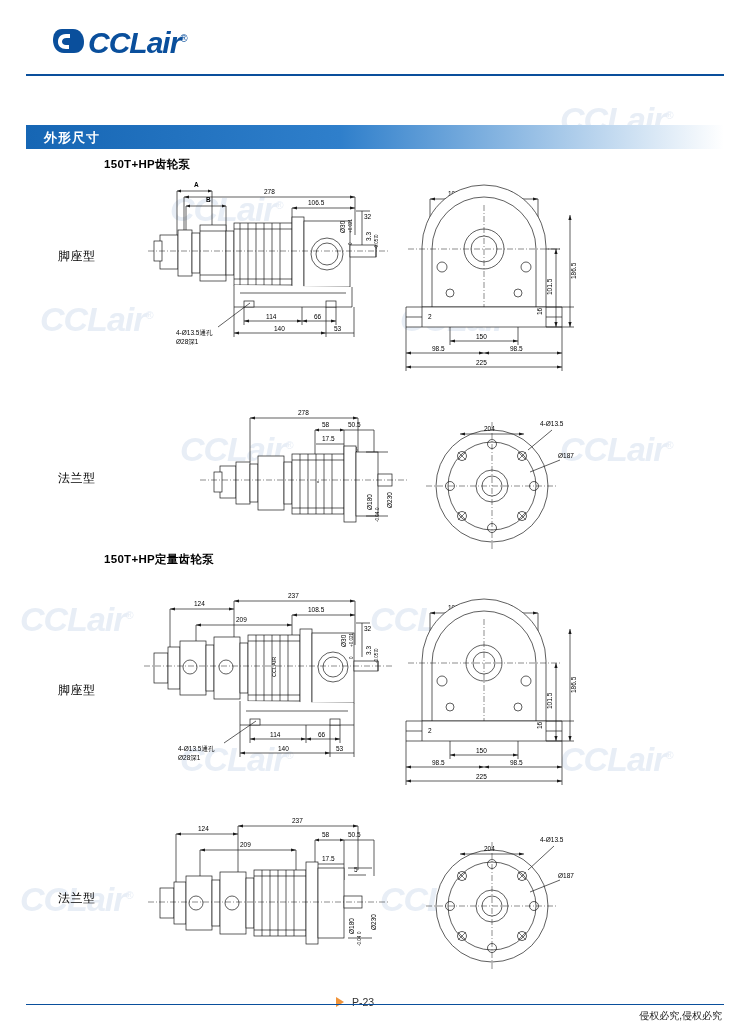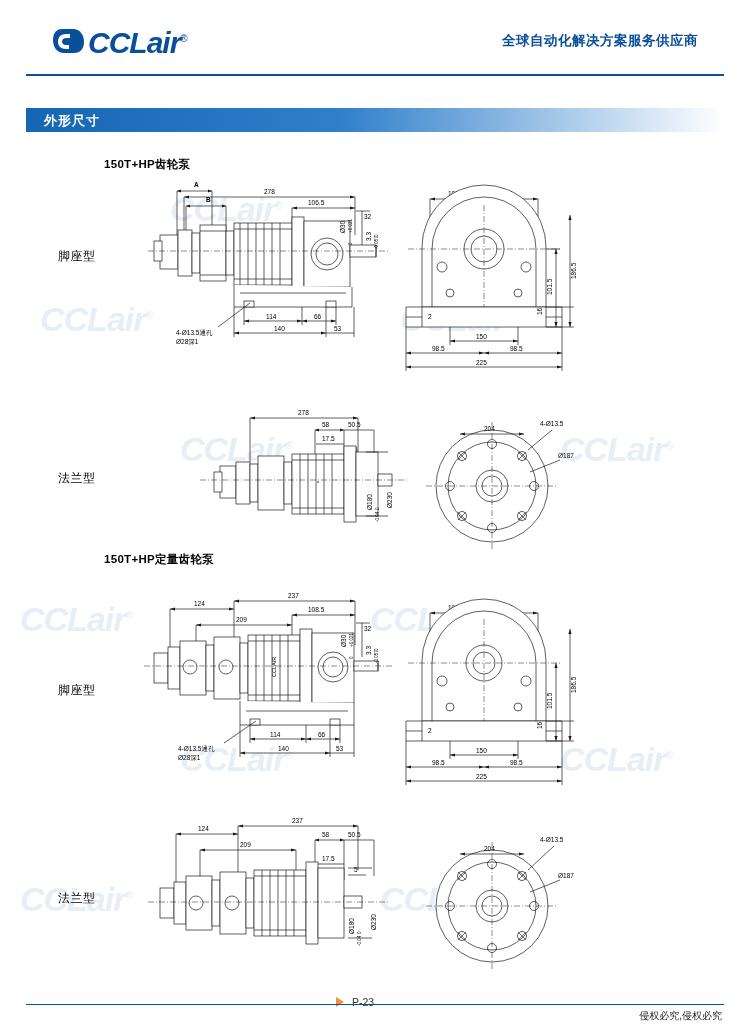--- a/index.html
+++ b/index.html
@@ -62,21 +62,21 @@
   .header-rule {
     position: absolute;
     left: 26px; top: 74px;
     width: 698px; height: 2px;
     background: #0a4f9c;
   }
 
   
   .section-bar {
     position: absolute;
-    left: 26px; top: 108px;
+    left: 26px; top: 125px;
     width: 698px; height: 24px;
     background: linear-gradient(to right, #1666b4 0%, #2f7fcb 45%, #ffffff 100%);
   }
   .section-bar-label {
     position: absolute;
     left: 18px; top: 4px;
     font-size: 13px;
     font-weight: bold;
     color: #ffffff;
     letter-spacing: 1px;
@@ -172,21 +172,20 @@
   <div class="logo-wrap">
     <span class="logo-mark">
       <svg width="34" height="30" viewBox="0 0 34 30">
         <path d="M10 3 C3 3 1 9 1 14 C1 21 5 27 12 27 L22 27 C29 27 32 22 32 16 C32 9 28 3 21 3 Z" fill="#0a4f9c"></path>
         <path d="M14 8 C8 8 6 12 6 16 C6 20 9 23 14 23 L17 23 L17 19 L14 19 C11.5 19 10 17.8 10 15.8 C10 13.6 11.7 12 14.4 12 L18 12 L18 8 Z" fill="#ffffff"></path>
         <path d="M20 6 L24 6 L24 24 L20 24 Z" fill="#ffffff" opacity="0.0"></path>
       </svg>
     </span>
     <span class="logo-text"><span>CCLair</span><span class="logo-reg">®</span></span>
   </div>
-  <div class="header-slogan">全球自动化解决方案服务供应商</div>
   <div class="header-rule"></div>
 </div>
 
 <div class="section-bar">
   <div class="section-bar-label">外形尺寸</div>
 </div>
 
 <div class="content">
 
   <div class="grp-title" style="left:104px; top:157px;">150T+HP齿轮泵</div>

